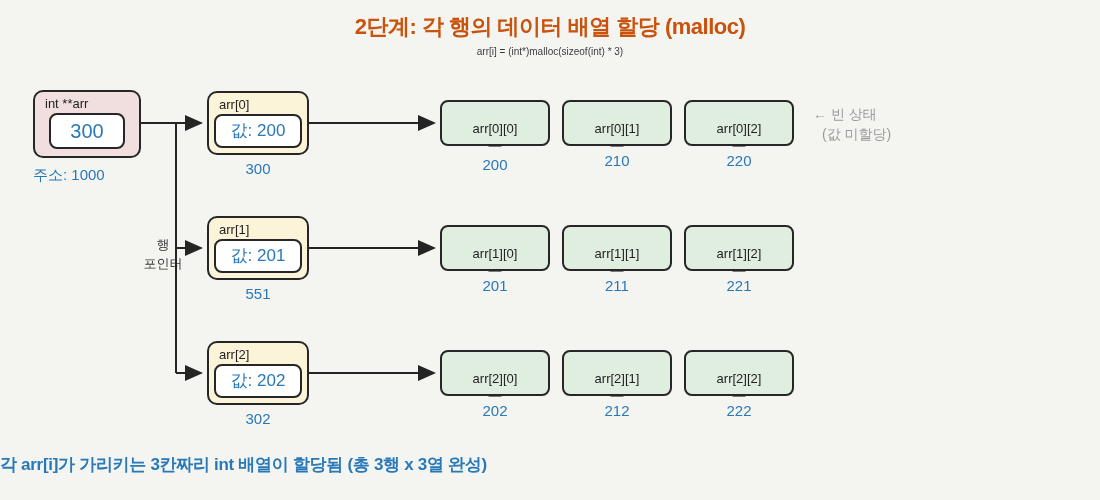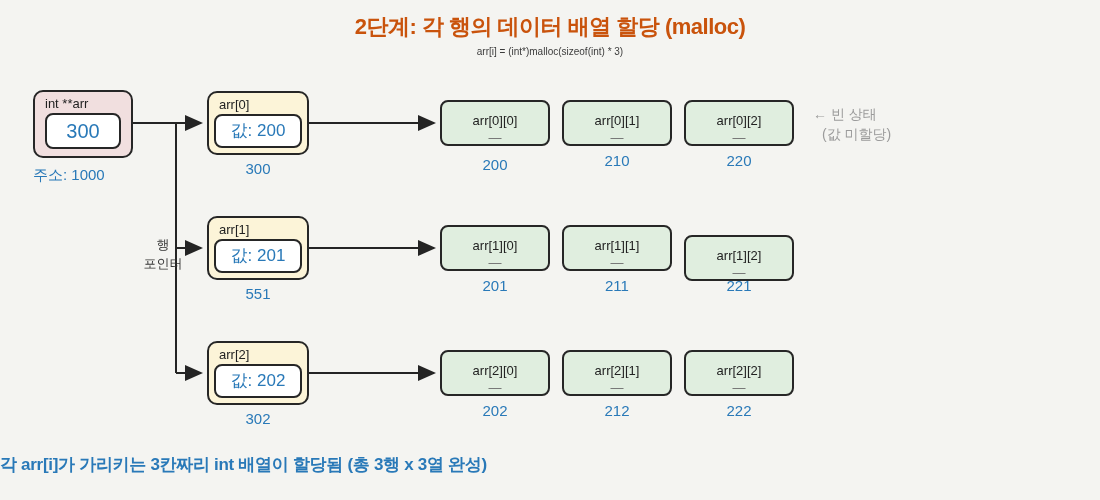--- a/index.html
+++ b/index.html
@@ -13,37 +13,37 @@
   }
   .subtitle{
     position:absolute;top:46px;left:0;width:1100px;text-align:center;
     font-size:10px;color:#3c3c3c;
   }
   .arrows{position:absolute;left:0;top:0;}
   .mem-box{
     position:absolute;border:2px solid #262626;border-radius:10px;
     box-sizing:border-box;
   }
-  .pointer-box{left:33px;top:90px;width:100px;height:68px;background:#f1dfdf;}
+  .pointer-box{left:33px;top:90px;width:108px;height:68px;background:#f1dfdf;}
   .row-box{left:207px;width:102px;height:64px;background:#fcf4d8;}
   .box-label{font-size:13px;color:#222;padding:4px 0 0 10px;line-height:15px;}
   .value-chip{
     background:#ffffff;border:2px solid #262626;border-radius:8px;
     margin:2px auto 0 auto;text-align:center;color:#2979b8;box-sizing:border-box;
   }
   .chip-big{width:76px;height:36px;font-size:20px;line-height:32px;}
   .chip-row{width:88px;height:34px;font-size:17px;line-height:30px;}
   .addr{position:absolute;color:#2979b8;font-size:15px;}
   .left-addr{left:33px;top:166px;}
   .row-addr{left:207px;width:102px;text-align:center;}
   .cell{
     position:absolute;width:110px;height:46px;background:#e0eedf;
     border:2px solid #262626;border-radius:8px;box-sizing:border-box;text-align:center;
   }
-  .cell-label{font-size:13px;color:#222;padding-top:12px;line-height:14px;}
+  .cell-label{font-size:13px;color:#222;padding-top:20px;line-height:14px;}
   .cell-dash{font-size:13px;color:#6a6a6a;line-height:16px;margin-top:2px;}
   .cell-addr{width:110px;text-align:center;}
   .branch-label{
     position:absolute;left:138px;top:235px;width:50px;text-align:center;
     font-size:13px;line-height:19px;color:#333;
   }
   .empty-note{
     position:absolute;left:813px;top:104px;font-size:14px;line-height:20px;color:#9b9b9b;
   }
   .empty-note .indent{padding-left:9px;}
@@ -127,21 +127,21 @@
     <div class="cell-dash">—</div>
   </div>
   <div class="addr cell-addr" style="left:440px;top:277px">201</div>
 
   <div class="cell" style="left:562px;top:225px">
     <div class="cell-label">arr[1][1]</div>
     <div class="cell-dash">—</div>
   </div>
   <div class="addr cell-addr" style="left:562px;top:277px">211</div>
 
-  <div class="cell" style="left:684px;top:235px">
+  <div class="cell" style="left:684px;top:225px">
     <div class="cell-label">arr[1][2]</div>
     <div class="cell-dash">—</div>
   </div>
   <div class="addr cell-addr" style="left:684px;top:277px">221</div>
 
   <div class="cell" style="left:440px;top:350px">
     <div class="cell-label">arr[2][0]</div>
     <div class="cell-dash">—</div>
   </div>
   <div class="addr cell-addr" style="left:440px;top:402px">202</div>

